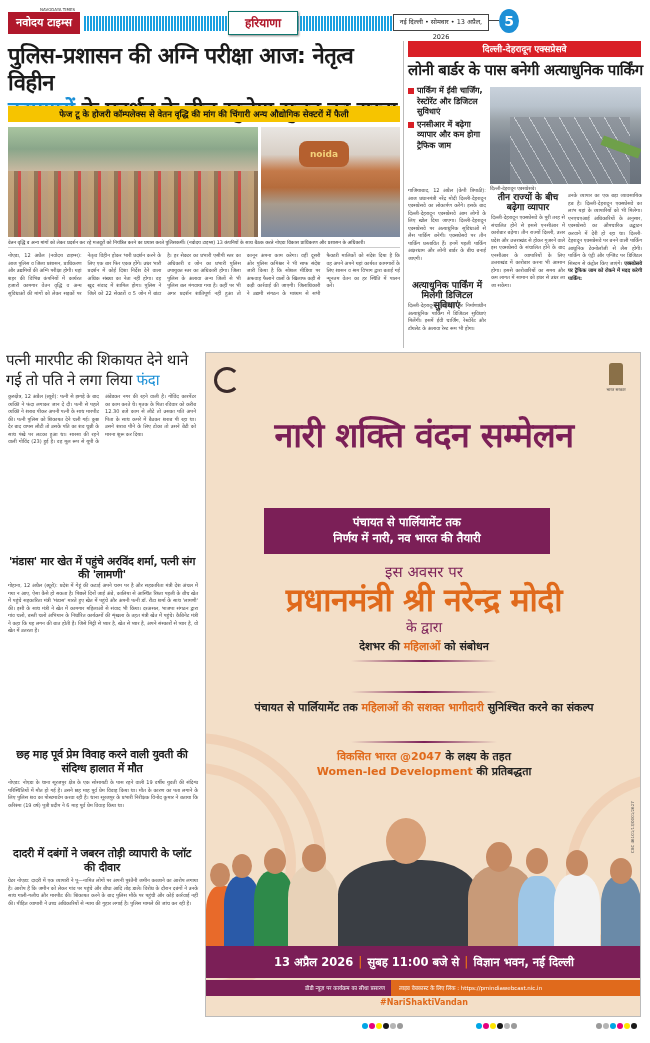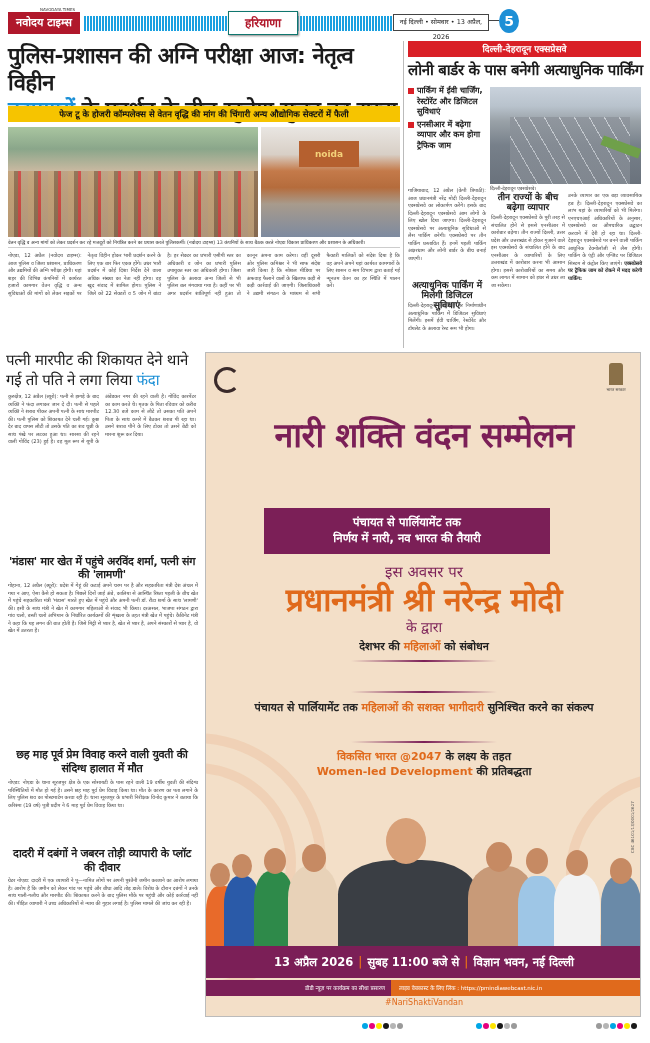--- a/index.html
+++ b/index.html
@@ -21,21 +21,21 @@
   
   .lead-headline { position: absolute; left: 8px; top: 42px; width: 392px; font-weight: bold; font-size: 22px; line-height: 27px; color: #1b1b1b; letter-spacing: -0.5px; }
   .lead-headline .hl { color: #1a8fd6; }
   .lead-strap { position: absolute; left: 8px; top: 106px; width: 392px; height: 16px; background: #f6c400; font-size: 8.5px; font-weight: bold; line-height: 16px; text-align: center; color: #111; }
   .photo1 { position: absolute; left: 8px; top: 127px; width: 250px; height: 110px;
     background: linear-gradient(180deg, #a9c5a0 0%, #8aa68a 20%, #c9b9a1 40%, #b48b62 60%, #6a5a52 100%); }
   .photo1 .crowd { position:absolute; left:0; bottom:0; width:100%; height:60%;
     background: repeating-linear-gradient(90deg, #c3a37a 0 6px, #8a6c4f 6px 10px, #d04040 10px 13px, #bca081 13px 20px); opacity: .85; }
   .photo2 { position: absolute; left: 261px; top: 127px; width: 139px; height: 110px;
     background: linear-gradient(180deg, #e9e6e2 0%, #d8cfc6 25%, #c47a4a 40%, #b56c3c 55%, #a89b8c 70%, #7d8aa0 100%); }
-  .photo2 .noida { position:absolute; left:38px; top:14px; width:60px; height:26px; background:#b5602f; color:#f4d27a; font-size:9px; font-weight:bold; text-align:center; line-height:26px; }
+  .photo2 .noida { position:absolute; left:38px; top:14px; width:50px; height:26px; background:#b5602f; color:#f4d27a; font-size:9px; font-weight:bold; text-align:center; line-height:26px;border-radius:8px; }
   .caption1 { position: absolute; left: 8px; top: 239px; width: 392px; font-size: 4.8px; color: #333; white-space: nowrap; overflow: hidden; border-bottom: 1px solid #ccc; padding-bottom: 2px; }
 
   .body-cols { position: absolute; column-gap: 6px; font-size: 5px; line-height: 7.5px; color: #444; text-align: justify; }
   .lead-body { left: 8px; top: 252px; width: 392px; height: 76px; column-count: 5; }
 
   
   .right-kicker { position: absolute; left: 408px; top: 41px; width: 233px; height: 16px; background: #d91f26; color: #fff; font-size: 9px; font-weight: bold; text-align: center; line-height: 16px; }
   .right-headline { position: absolute; left: 408px; top: 60px; width: 235px; font-size: 15px; font-weight: bold; line-height: 20px; color: #1b1b1b; letter-spacing: -0.4px; }
   .bullets { position: absolute; left: 408px; top: 86px; width: 84px; font-size: 8px; font-weight: bold; line-height: 10.5px; color: #222; }
   .bullets li { list-style: none; padding-left: 9px; position: relative; margin-bottom: 2px; }
@@ -90,21 +90,21 @@
   .ad-p4 { top: 396px; }
   .ad-sep { position: absolute; left: 145px; width: 146px; height: 2px; background: linear-gradient(90deg, transparent, #7b1f57, transparent); }
   .ad-people { position: absolute; left: 0; top: 465px; width: 436px; height: 128px; }
   .person { position: absolute; bottom: 0; border-radius: 40% 40% 0 0; }
   .head { position: absolute; border-radius: 50%; background: #c68a63; }
   .ad-dateband { position: absolute; left: 0; top: 593px; width: 436px; height: 32px; background: #7b1f57; color: #fff; font-size: 11.5px; font-weight: bold; text-align: center; line-height: 32px; }
   .ad-dateband .sep { color: #e06a1c; padding: 0 5px; }
   .ad-bottom { position: absolute; left: 0; top: 627px; width: 436px; height: 16px; }
   .ad-dd { position: absolute; left: 0; top: 0; width: 185px; height: 16px; background: #7b1f57; color: #fff; font-size: 5.5px; line-height: 16px; text-align: right; padding-right: 6px; }
   .ad-link { position: absolute; left: 185px; top: 0; width: 251px; height: 16px; background: #e06a1c; color: #fff; font-size: 5.5px; line-height: 16px; padding-left: 8px; }
-  .ad-hash { position: absolute; left: 0; top: 645px; width: 436px; text-align: center; font-size: 8px; font-weight: normal; color: #e06a1c; }
+  .ad-hash { position: absolute; left: 0; top: 645px; width: 436px; text-align: center; font-size: 8px; font-weight: bold; color: #e06a1c; }
   .ad-cbc { position: absolute; left: 424px; top: 500px; font-size: 4px; color: #555; transform: rotate(-90deg); transform-origin: left top; white-space: nowrap; }
 
   .reg-marks { position: absolute; top: 1023px; height: 6px; display: flex; gap: 1px; }
   .reg-marks span { width: 6px; height: 6px; border-radius: 50%; }
 </style>
 </head>
 <body>
 
 <header class="masthead">
   <span class="brand-tag">NAVODAYA TIMES</span>

